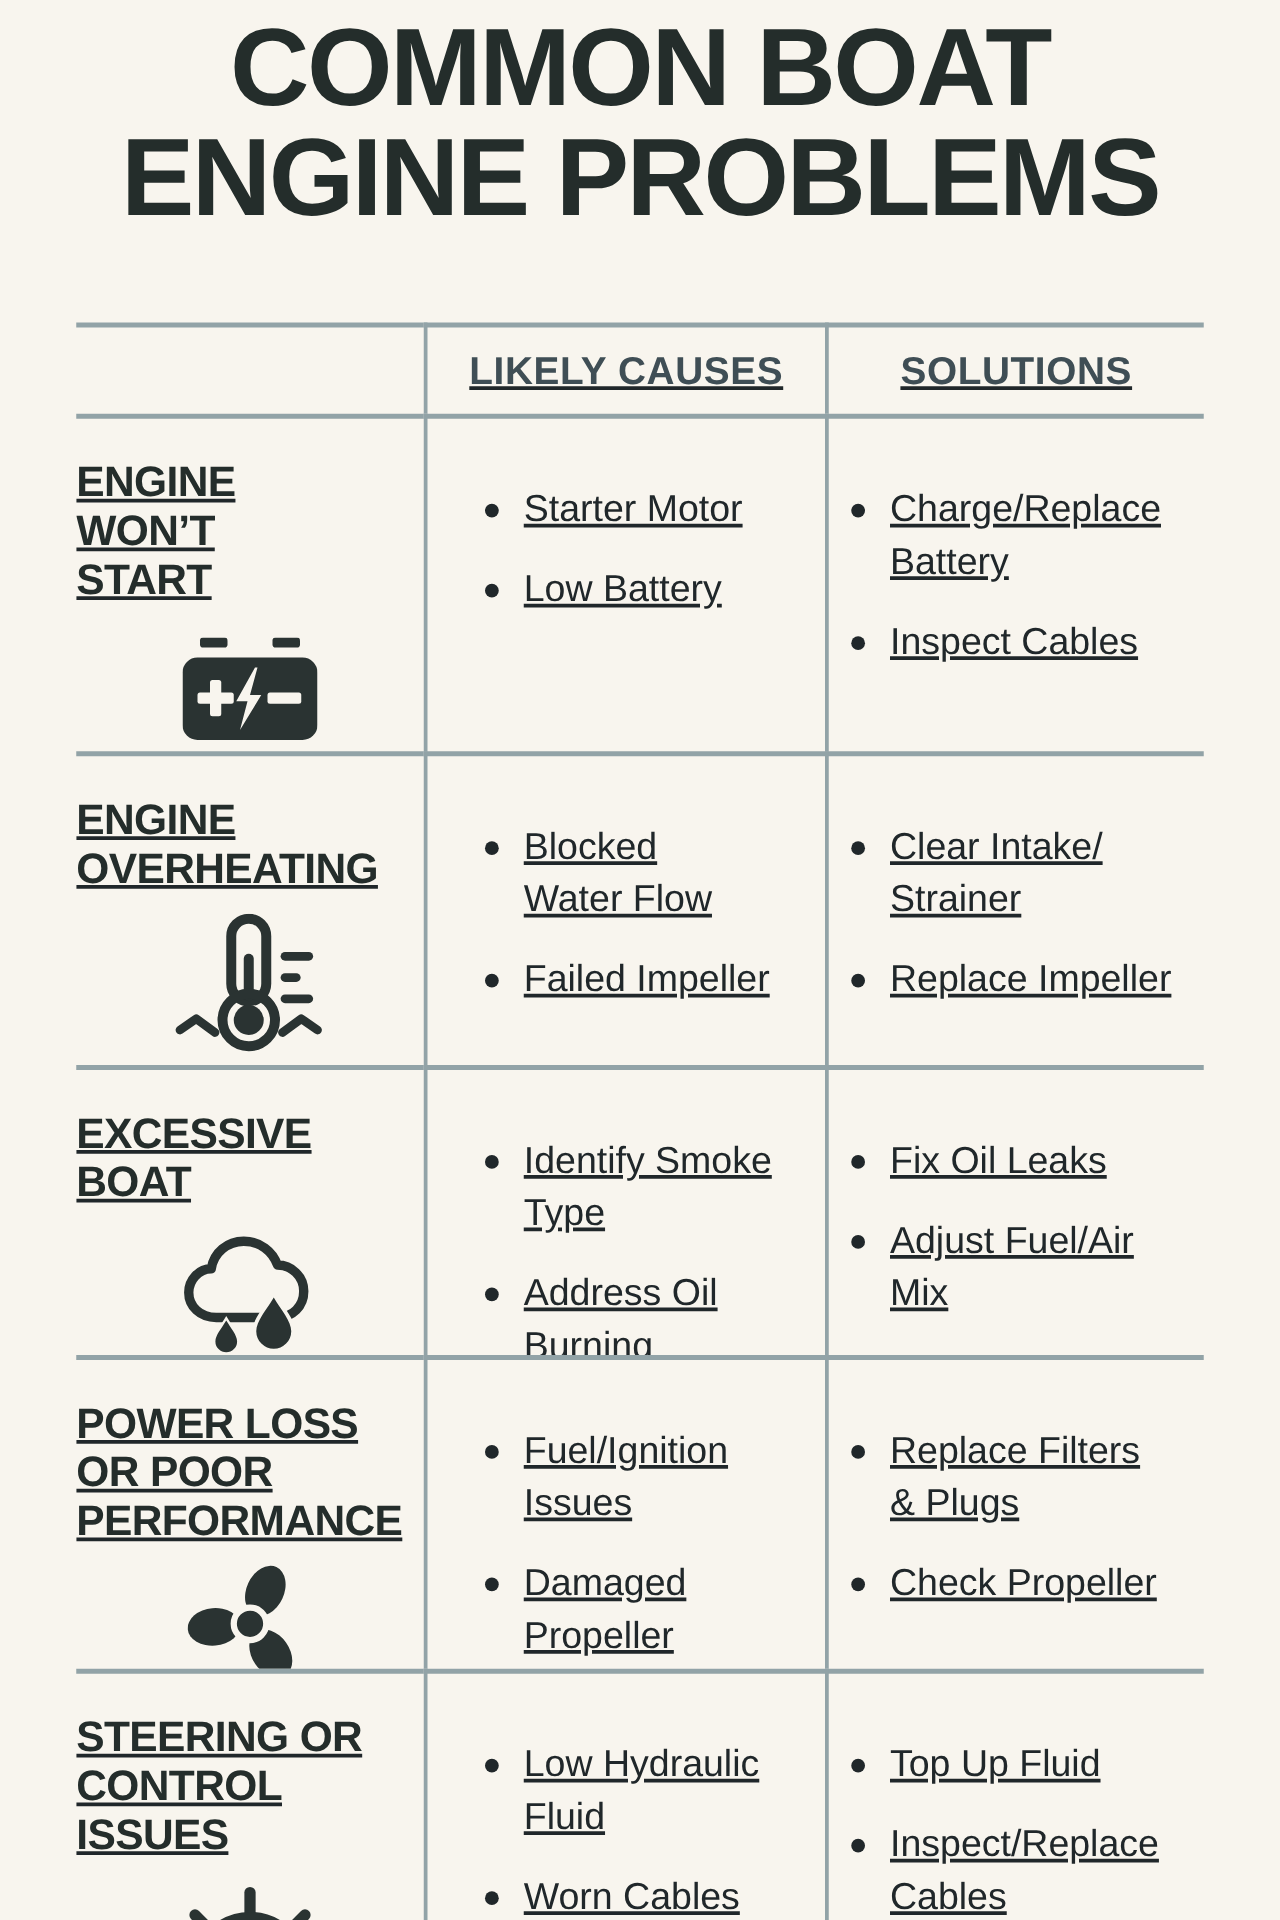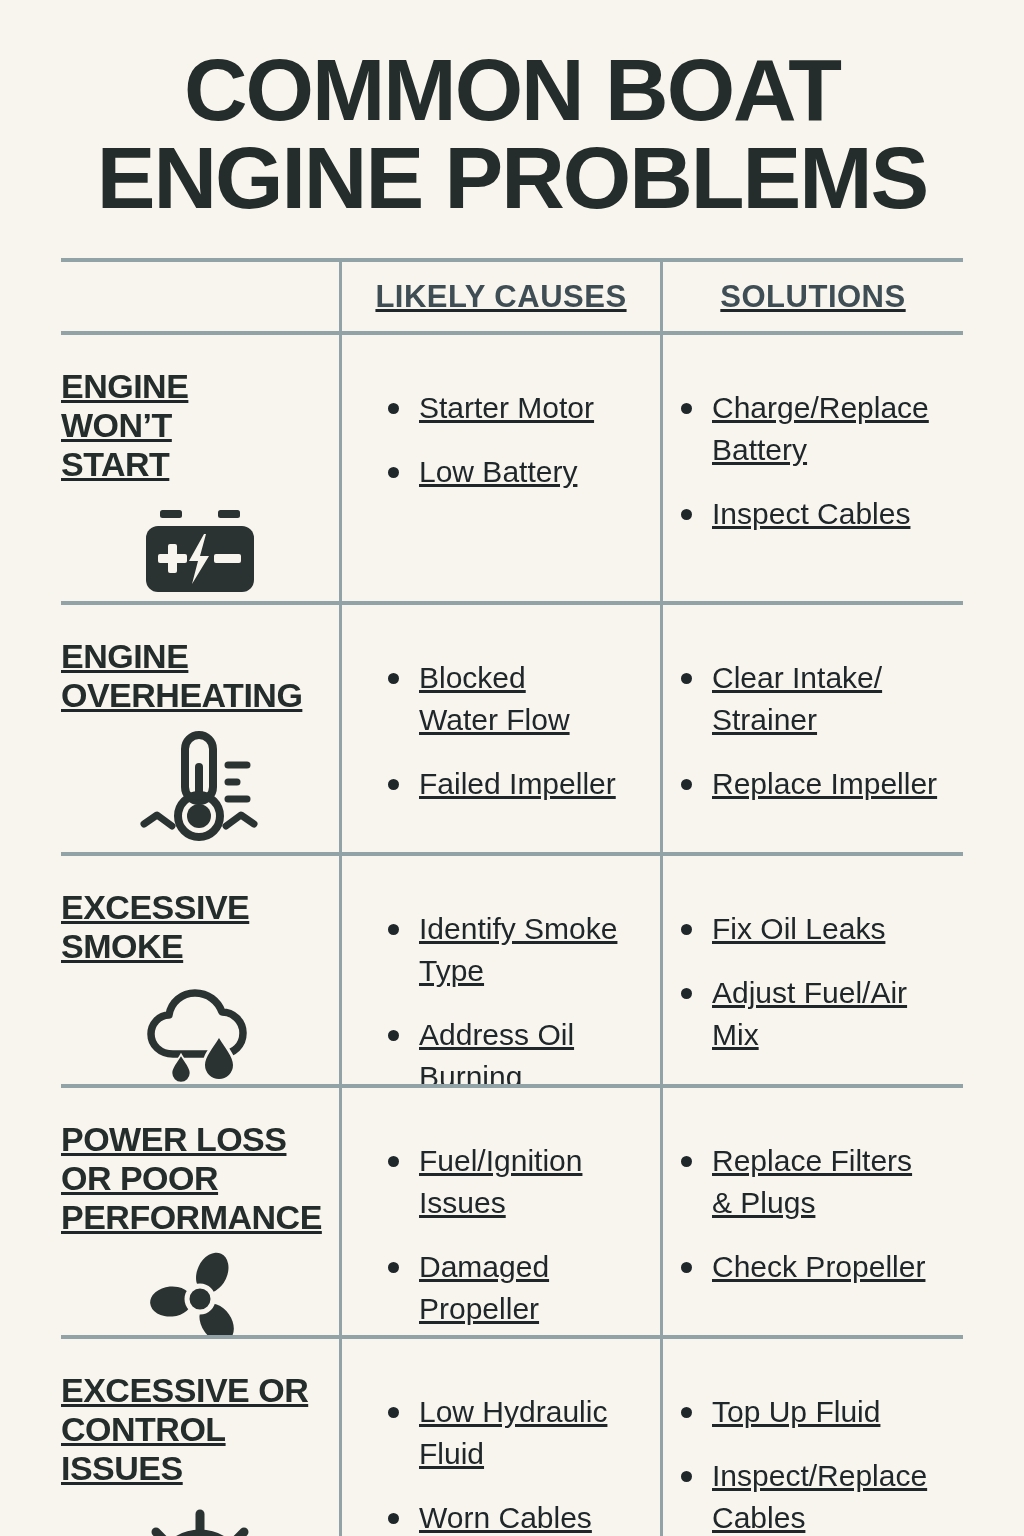--- a/index.html
+++ b/index.html
@@ -17,21 +17,21 @@
     width:1024px;height:1536px;
     margin:0 auto;
     background:var(--bg);
     overflow:hidden;
     font-family:"Liberation Sans","DejaVu Sans",sans-serif;
     color:var(--body);
   }
   
   .title-wrap{
     height:258px;
-    display:flex;flex-direction:column;align-items:center;justify-content:center;
+    display:flex;flex-direction:column;align-items:center;justify-content:flex-start;
     padding-top:10px;
   }
   .title-wrap h1{
     text-align:center;
     font-size:88px;
     line-height:1.0;
     font-weight:800;
     letter-spacing:-2px;
     color:var(--ink);
   }
@@ -188,21 +188,21 @@
 Strainer</span></li>
           <li><span>Replace Impeller</span></li>
         </ul>
       </div>
     </div>
 
     <div class="trow">
       <div class="cell c1 problem-cell">
         <div class="problem-label">
           <span>EXCESSIVE</span>
-          <span>SMOKE</span>
+          <span>BOAT</span>
         </div>
         <div class="icon icon-cloud">
           <svg width="106" height="102" viewBox="0 0 106 102">
             <path d="M26 72 C13 72 4 63 4 52 C4 42 12 33 22 33 C24 20 35 11 48 11 C61 11 71 19 75 30 C86 30 96 39 96 51 C96 63 87 72 75 72 Z" fill="none" stroke="var(--icon)" stroke-width="7.5" stroke-linejoin="round"></path>
             <g transform="translate(72,78)">
               <path d="M0 -22 C6 -12 14 -3 14 5 A14 14 0 1 1 -14 5 C-14 -3 -6 -12 0 -22 Z" fill="var(--icon)" stroke="var(--bg)" stroke-width="6" paint-order="stroke"></path>
             </g>
             <g transform="translate(34,88) scale(0.62)">
               <path d="M0 -22 C6 -12 14 -3 14 5 A14 14 0 1 1 -14 5 C-14 -3 -6 -12 0 -22 Z" fill="var(--icon)" stroke="var(--bg)" stroke-width="6" paint-order="stroke"></path>
             </g>
@@ -263,21 +263,21 @@
           <li><span>Replace Filters
 &amp; Plugs</span></li>
           <li><span>Check Propeller</span></li>
         </ul>
       </div>
     </div>
 
     <div class="trow">
       <div class="cell c1 problem-cell">
         <div class="problem-label">
-          <span>EXCESSIVE OR</span>
+          <span>STEERING OR</span>
           <span>CONTROL</span>
           <span>ISSUES</span>
         </div>
         <div class="icon icon-wheel">
           <svg width="150" height="150" viewBox="0 0 150 150" fill="none" stroke="var(--icon)" stroke-linecap="round">
             <g transform="translate(75,80)">
               <line x1="0" y1="-14" x2="0" y2="-62" stroke-width="9"></line>
               <line x1="10" y1="-10" x2="44" y2="-44" stroke-width="9"></line>
               <line x1="-10" y1="-10" x2="-44" y2="-44" stroke-width="9"></line>
               <line x1="14" y1="0" x2="62" y2="0" stroke-width="9"></line>

